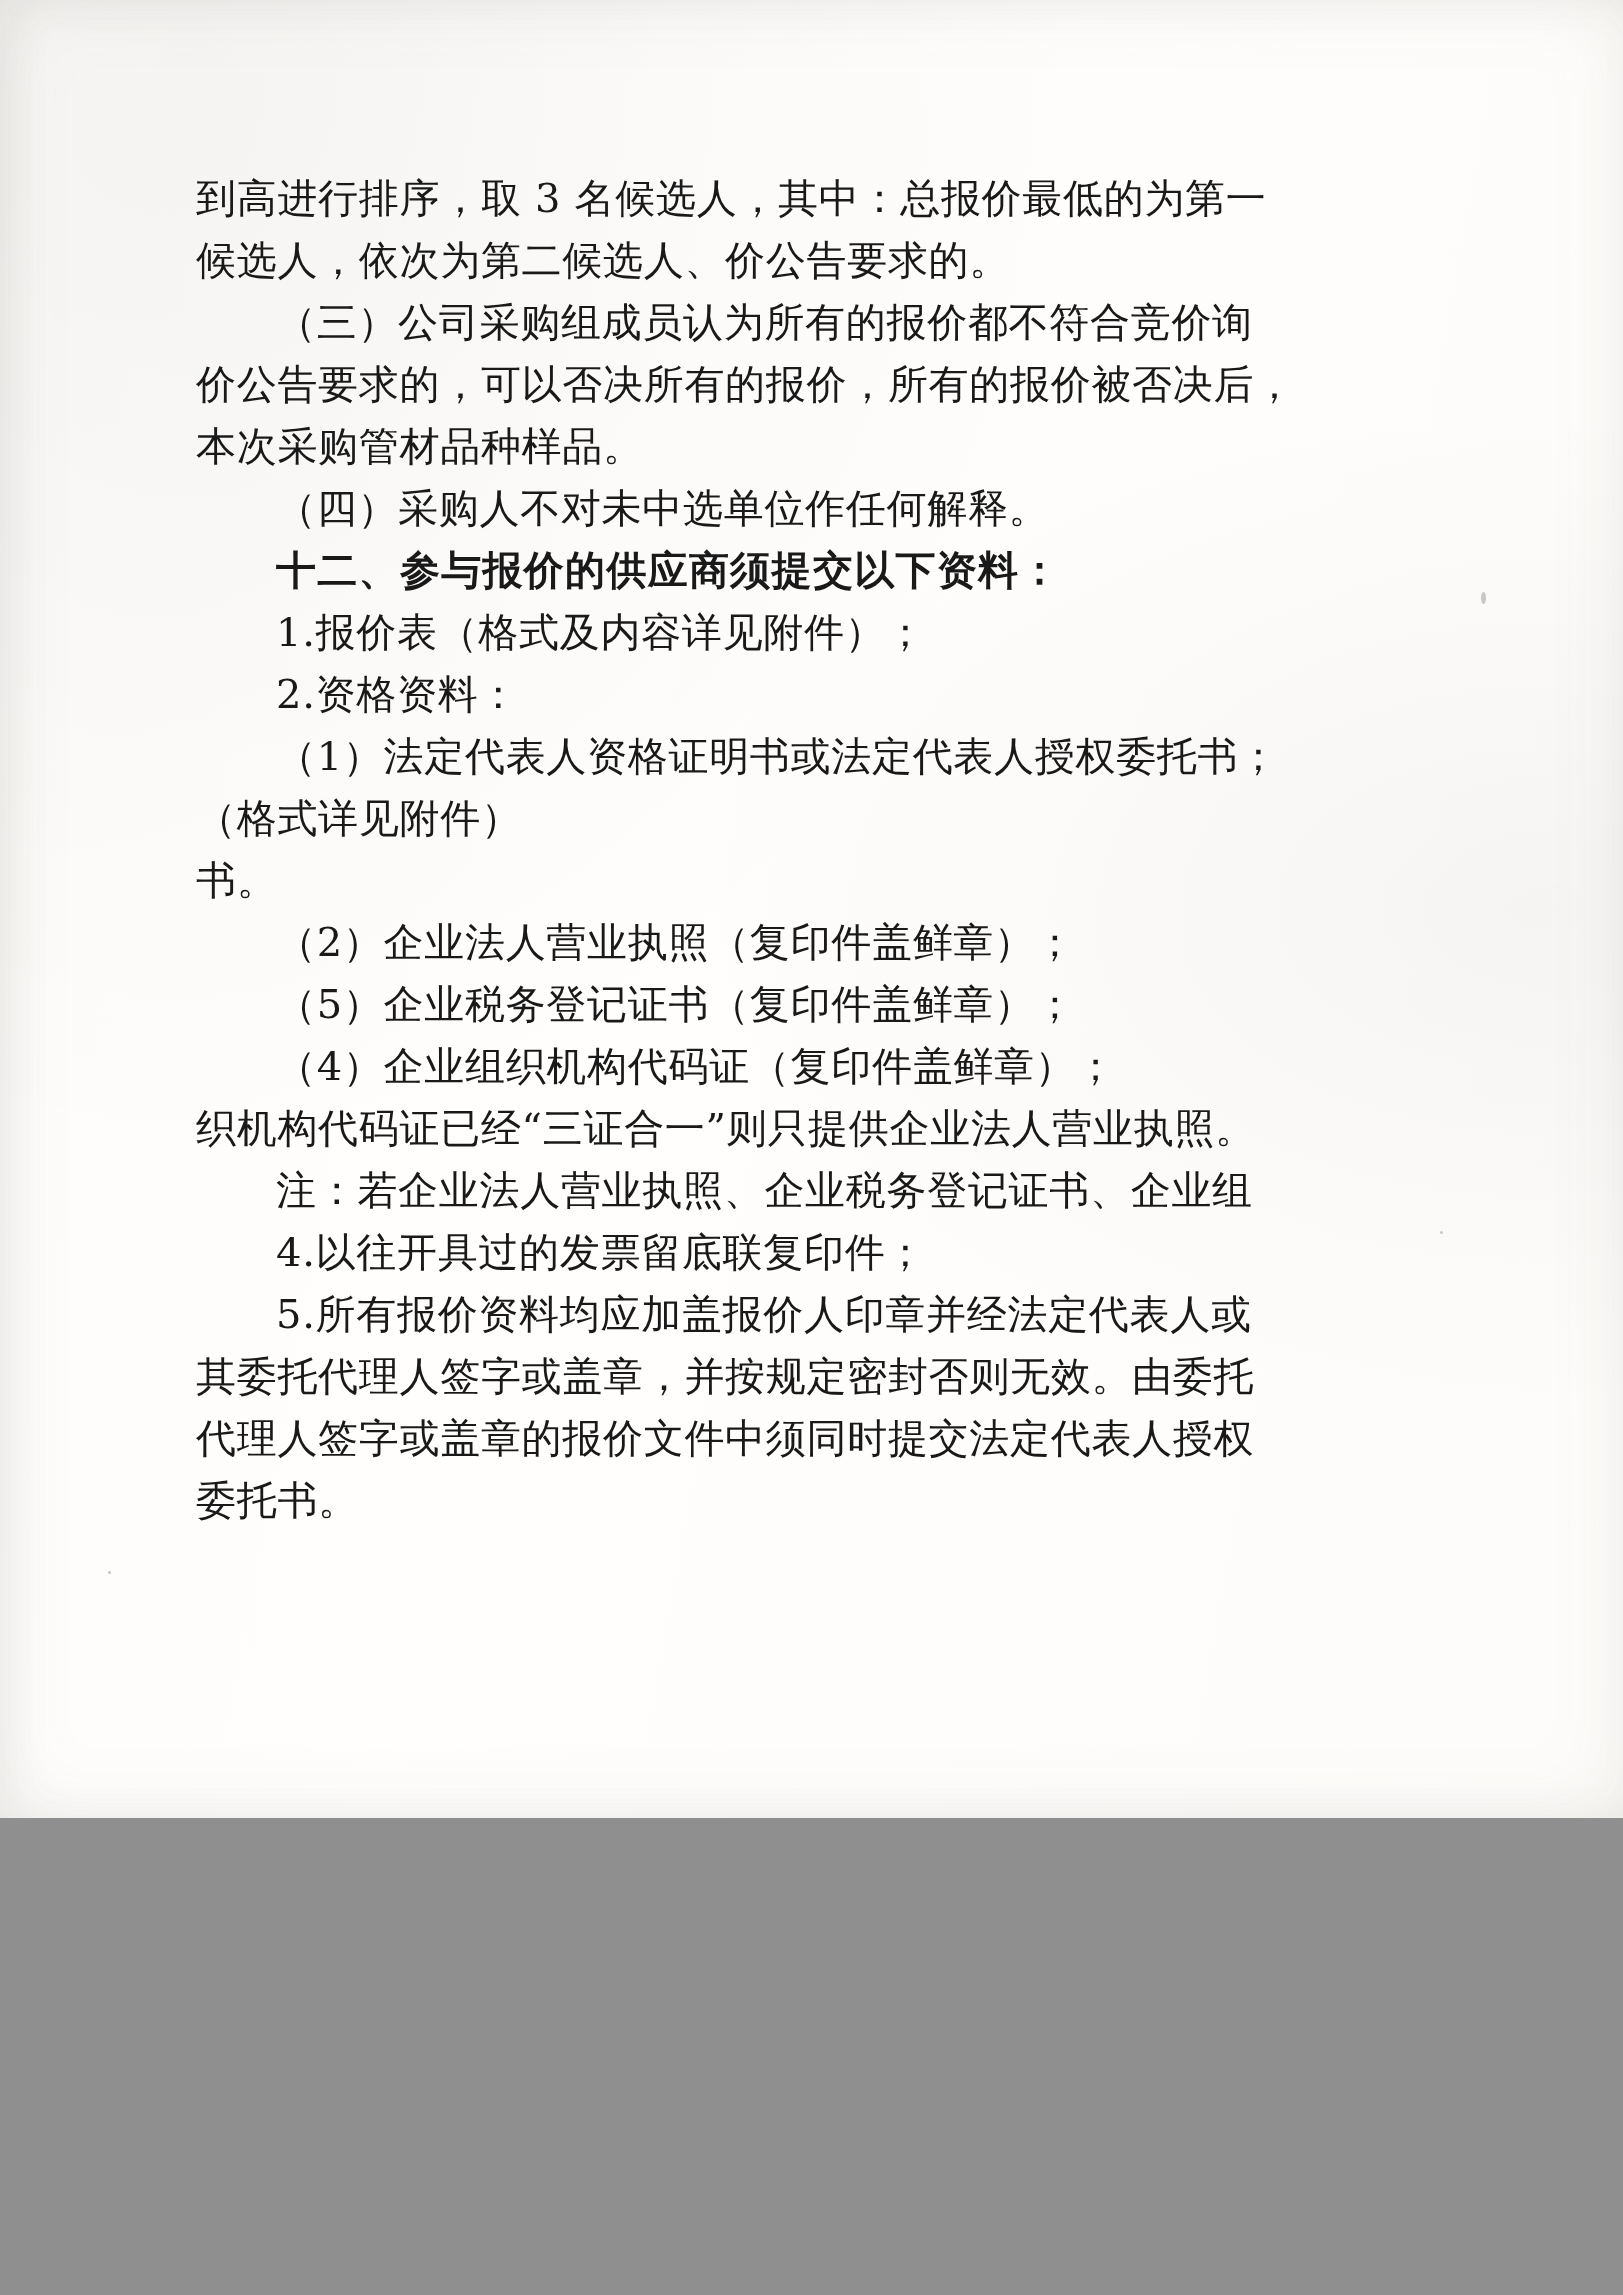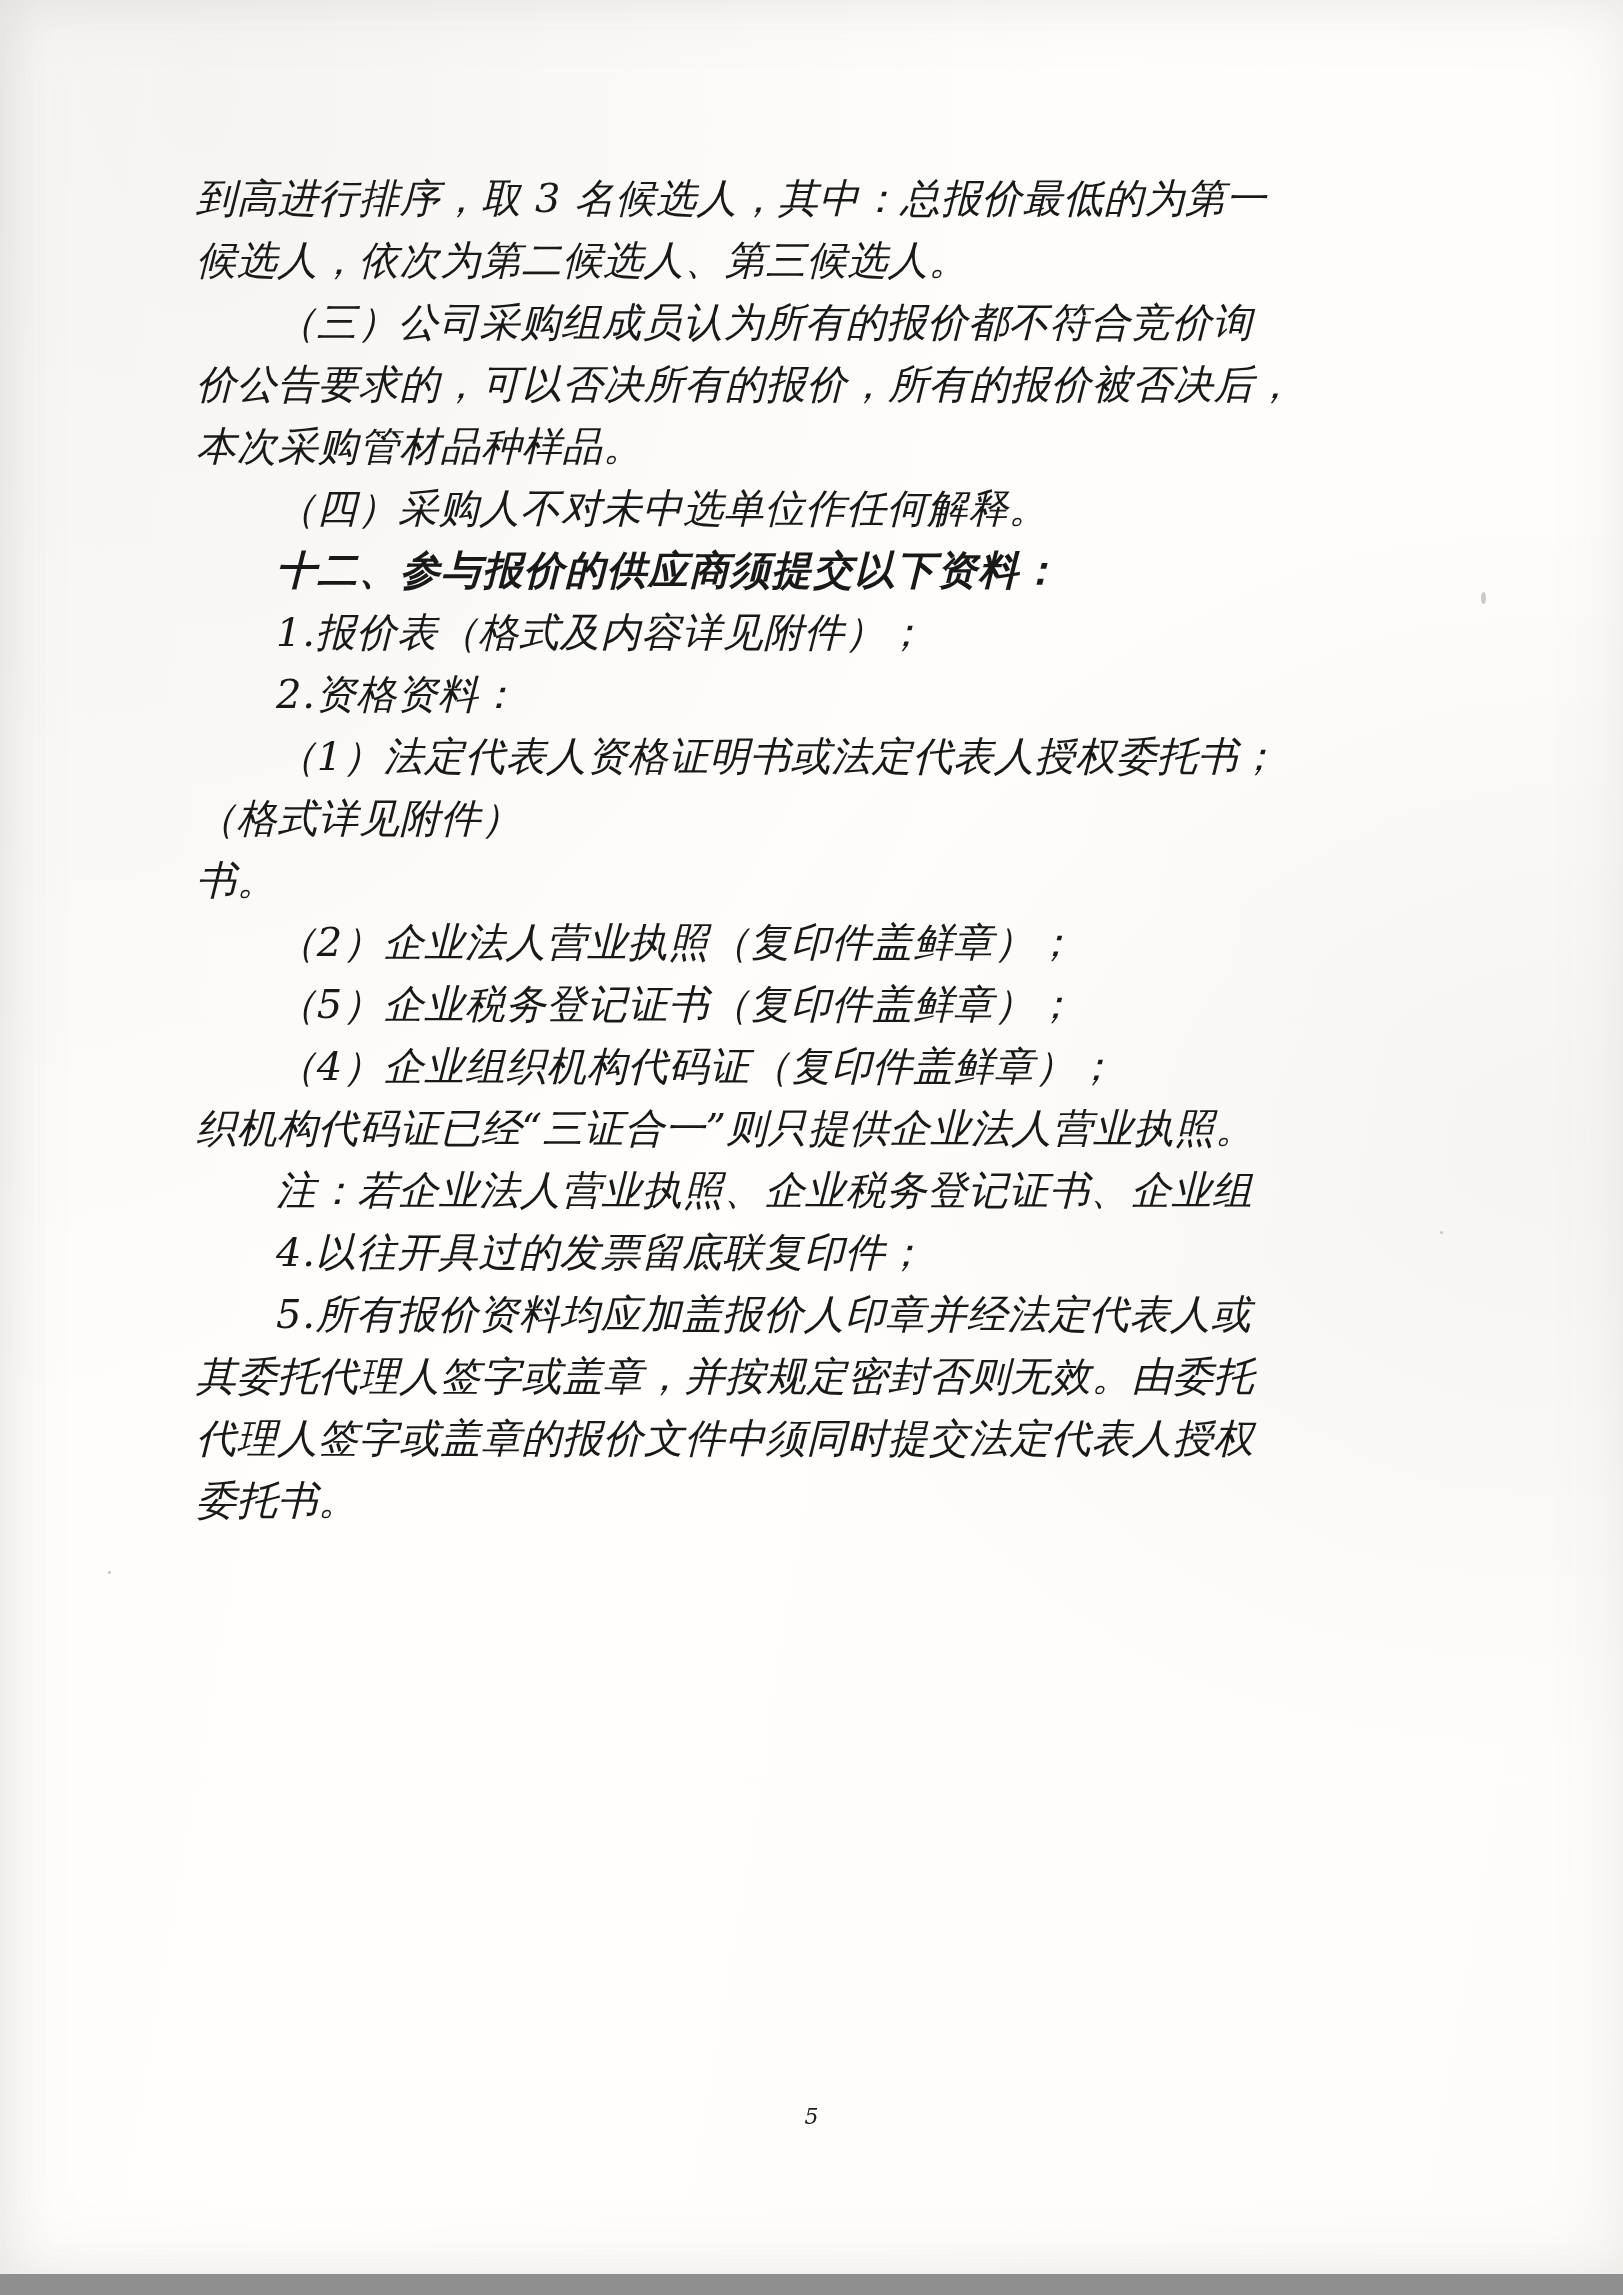--- a/index.html
+++ b/index.html
@@ -3,29 +3,28 @@
 <meta charset="utf-8">
 <style>
   html, body {
     margin: 0;
     padding: 0;
     background: #8f8f8f;
   }
   .page {
     position: relative;
     width: 1623px;
-    height: 2274px;
+    height: 1818px;
     background: #ffffff;
     background-image:
       radial-gradient(ellipse at 12% 4%, rgba(0,0,0,0.035), rgba(0,0,0,0) 45%),
       radial-gradient(ellipse at 95% 50%, rgba(0,0,0,0.03), rgba(0,0,0,0) 40%),
       linear-gradient(100deg, #fdfcfa 0%, #fffefd 35%, #fdfcfa 100%);
     overflow: hidden;
     box-sizing: border-box;
-    font-style: italic;
   }
   
   .scan-vignette {
     position: absolute;
     inset: 0;
     pointer-events: none;
     box-shadow: inset 0 0 79px rgba(120,115,110,0.10),
                 inset 14.4px 0 39px rgba(120,115,110,0.07);
   }
   .content {
@@ -68,21 +67,21 @@
   }
 </style>
 </head>
 <body>
 
 <div class="page">
 
   <div class="content">
 
   <div class="line">到高进行排序，取 3 名候选人，其中：总报价最低的为第一</div>
-      <div class="line">候选人，依次为第二候选人、第三候选人。</div>
+      <div class="line">候选人，依次为第二候选人、价公告要求的。</div>
       <div class="line indent">（三）公司采购组成员认为所有的报价都不符合竞价询</div>
       <div class="line">价公告要求的，可以否决所有的报价，所有的报价被否决后，</div>
       <div class="line">本次采购管材品种样品。</div>
       <div class="line indent">（四）采购人不对未中选单位作任何解释。</div>
       <div class="line indent bold">十二、参与报价的供应商须提交以下资料：</div>
       <div class="line indent">1.报价表（格式及内容详见附件）；</div>
       <div class="line indent">2.资格资料：</div>
       <div class="line indent">（1）法定代表人资格证明书或法定代表人授权委托书；</div>
       <div class="line">（格式详见附件）</div>
       <div class="line">书。</div>

